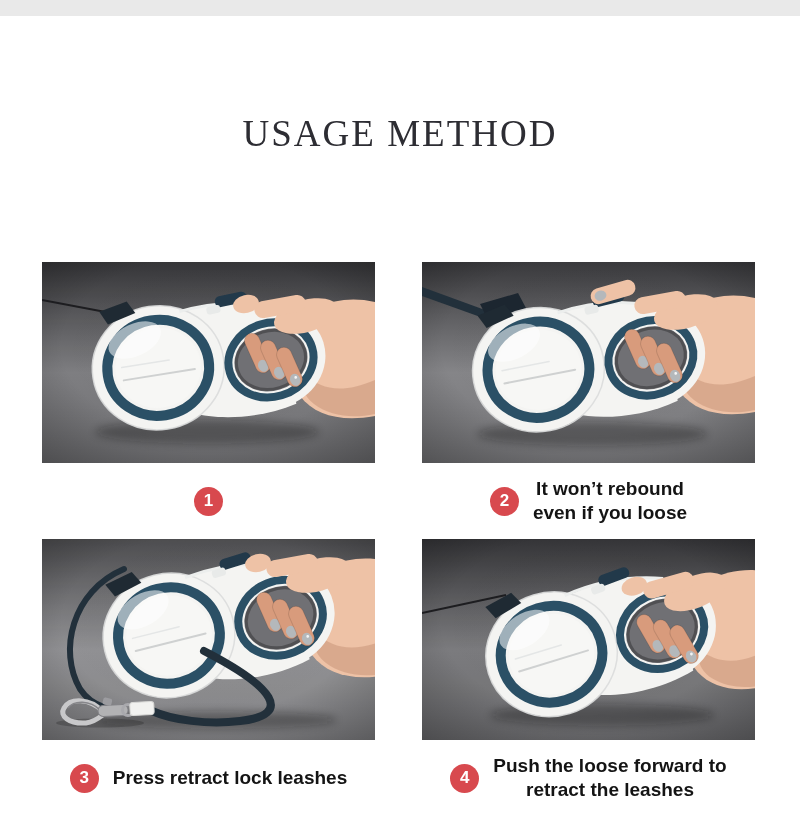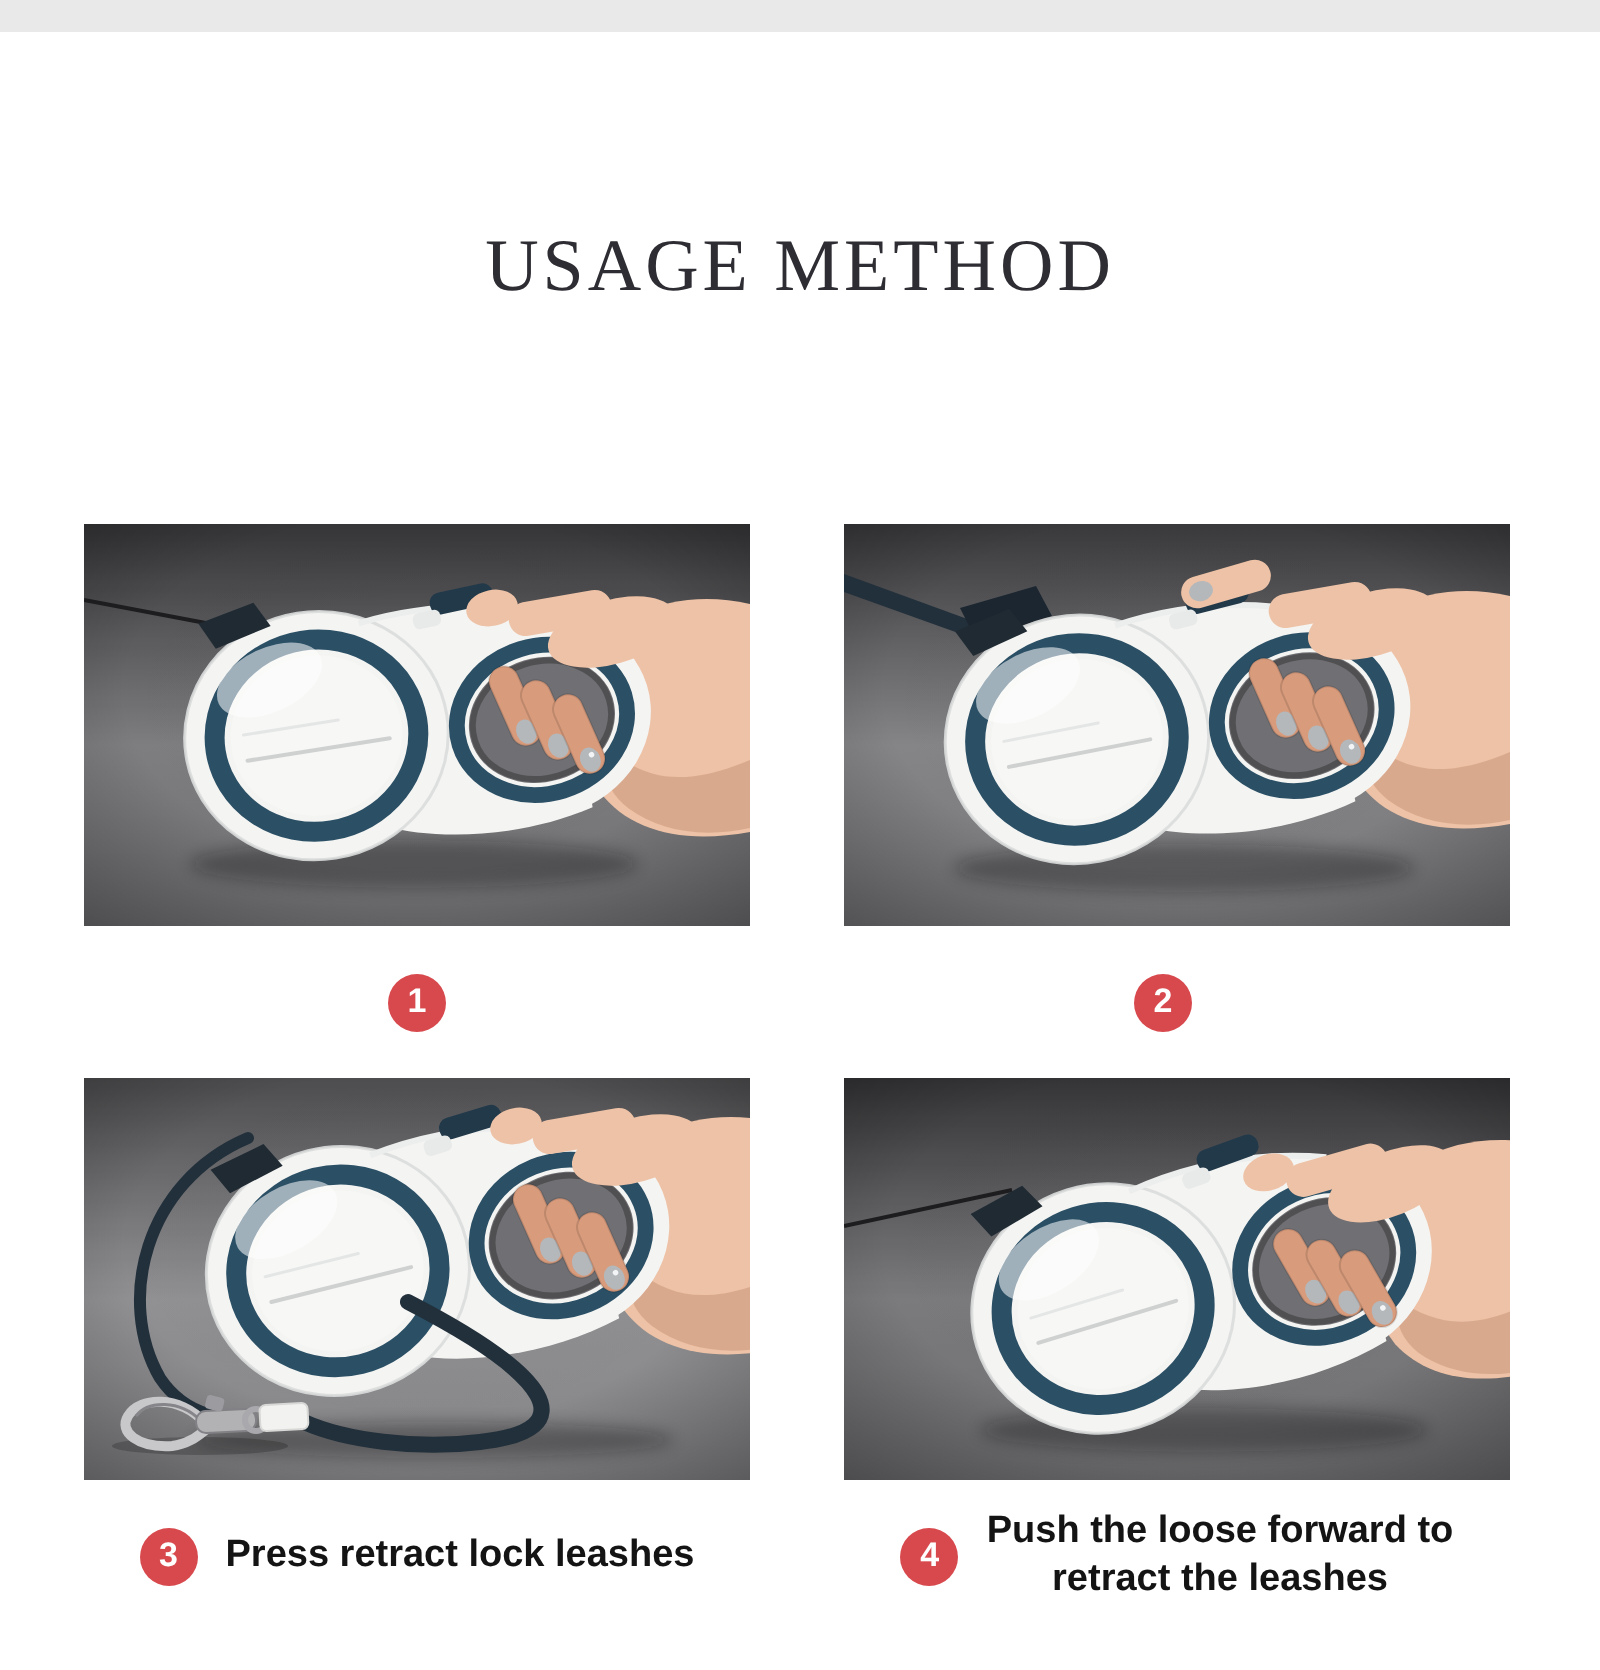--- a/index.html
+++ b/index.html
@@ -195,20 +195,22 @@
     <g transform="rotate(-16 191 34)">
                 <rect x="168" y="26" width="46" height="16" rx="8" fill="#eec2a6"></rect>
                 <ellipse cx="178" cy="34" rx="6" ry="5" fill="#b4b8bb"></ellipse>
               </g>
   </g>
 
   </svg></div>
       <div class="caption-row">
         <span class="badge">2</span>
         <div class="caption">
+          <div>It won’t rebound</div>
+          <div>even if you loose</div>
         </div>
       </div>
     </section>
 
     <section class="step">
       <div class="photo"><svg viewBox="0 0 333 201" width="333" height="201" role="img">
     <defs>
       <linearGradient id="bg2" x1="0" y1="0" x2="0" y2="1">
         <stop offset="0" stop-color="#39393c"></stop>
         <stop offset="0.55" stop-color="#858588"></stop>

